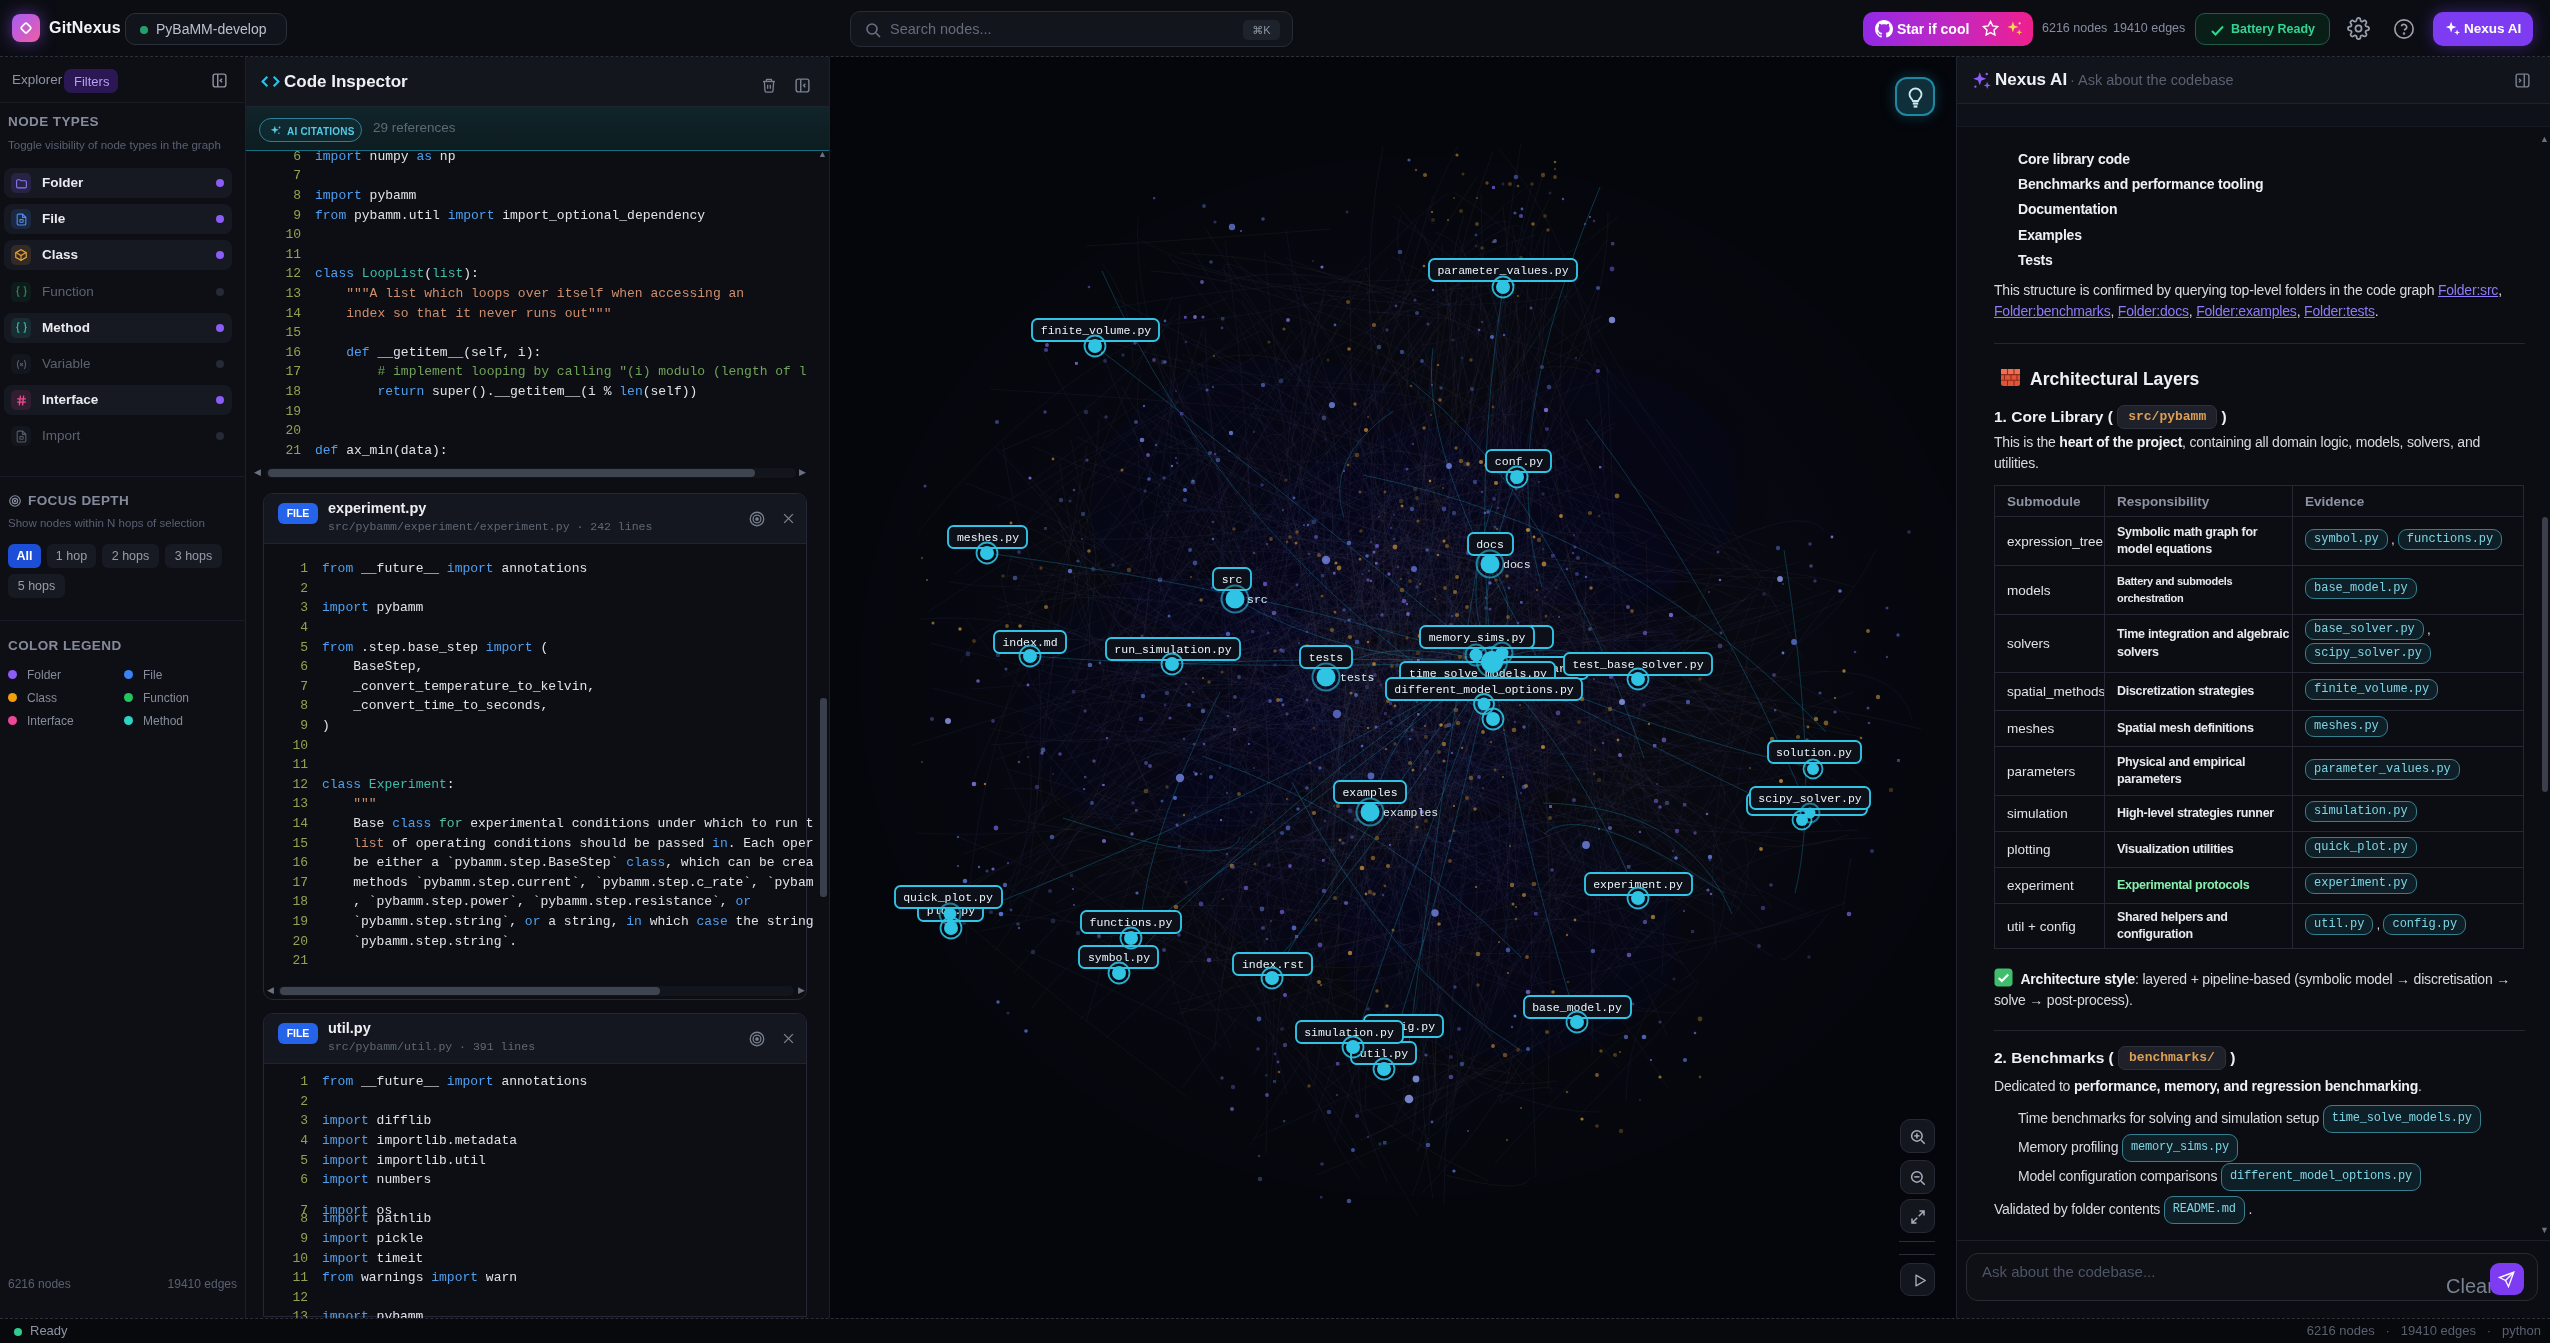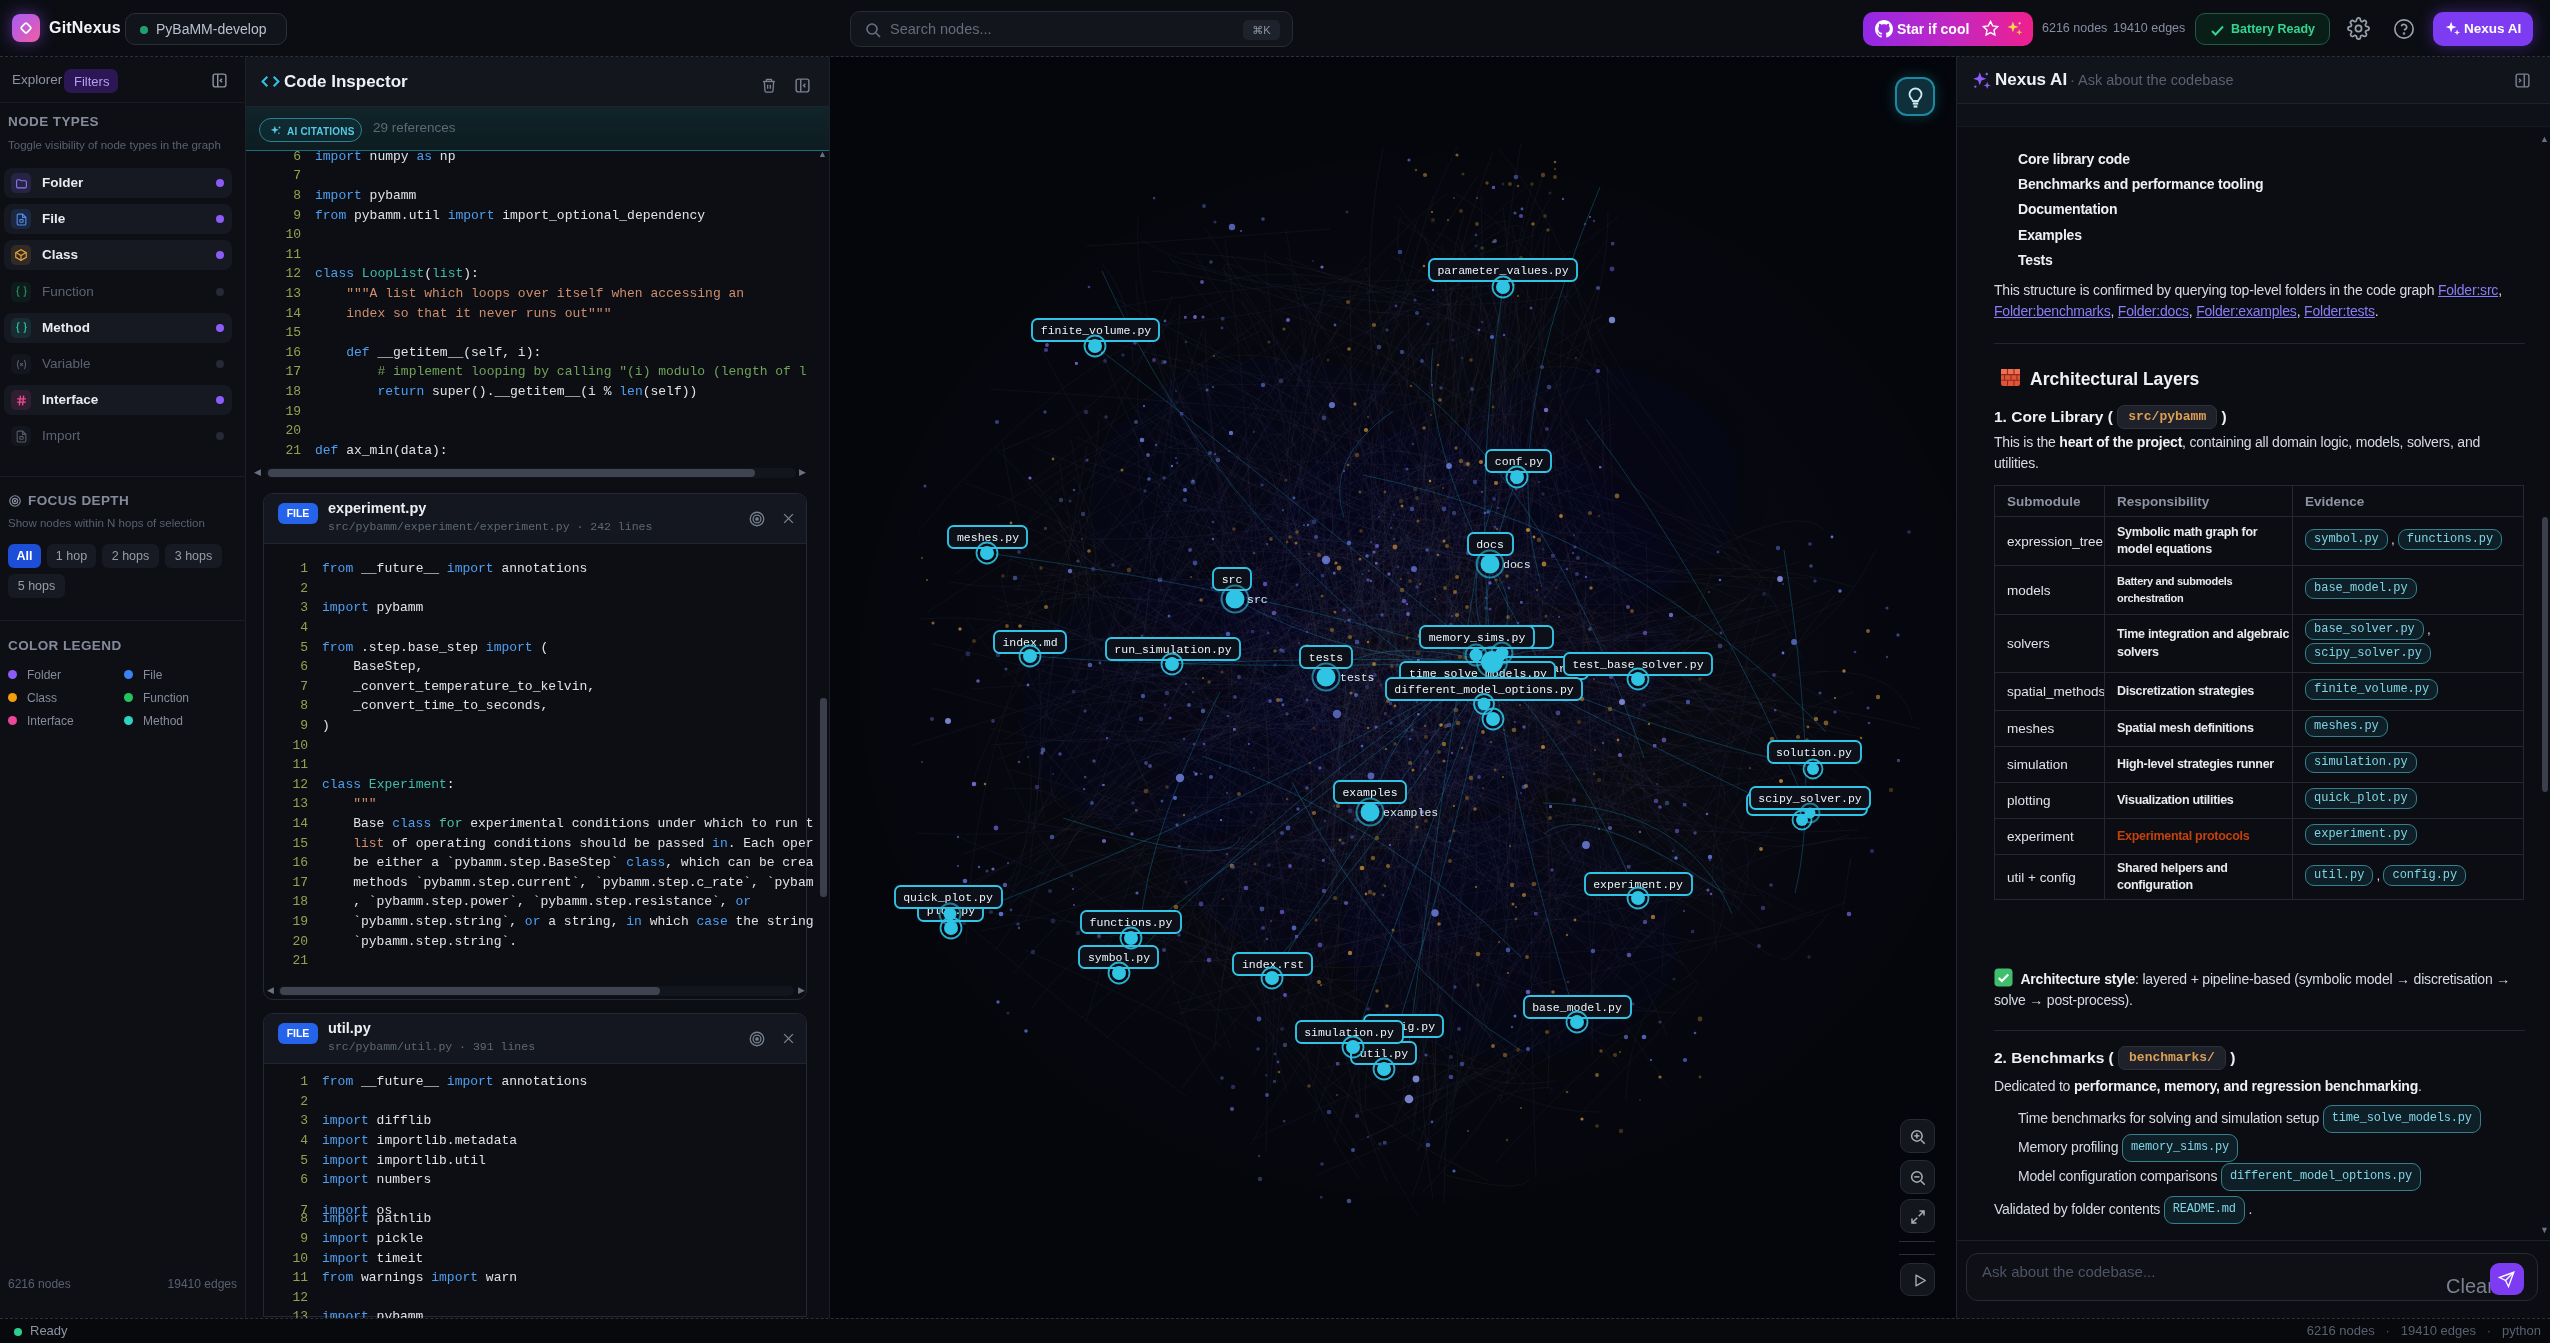--- a/index.html
+++ b/index.html
@@ -1520,33 +1520,38 @@
         <tr style="height:38px">
           <td class="nw" style="padding-left:12px;font-size:13.5px;color:#dfe2e8;border:1px solid #242834;overflow:hidden">spatial_methods</td>
           <td style="padding-left:12px;font-size:12.5px;color:#e6e9ee;border:1px solid #242834;line-height:17.5px;font-weight:bold;overflow:hidden;letter-spacing:-0.3px"><span class="nw">Discretization strategies</span></td>
           <td style="padding-left:12px;font-size:12px;border:1px solid #242834;overflow:hidden"><span class="chip">finite_volume.py</span></td>
         </tr>
         <tr style="height:36px">
           <td class="nw" style="padding-left:12px;font-size:13.5px;color:#dfe2e8;border:1px solid #242834;overflow:hidden">meshes</td>
           <td style="padding-left:12px;font-size:12.5px;color:#e6e9ee;border:1px solid #242834;line-height:17.5px;font-weight:bold;overflow:hidden;letter-spacing:-0.3px"><span class="nw">Spatial mesh definitions</span></td>
           <td style="padding-left:12px;font-size:12px;border:1px solid #242834;overflow:hidden"><span class="chip">meshes.py</span></td>
         </tr>
+        <tr style="height:49px">
+          <td class="nw" style="padding-left:12px;font-size:13.5px;color:#dfe2e8;border:1px solid #242834;overflow:hidden">parameters</td>
+          <td style="padding-left:12px;font-size:12.5px;color:#e6e9ee;border:1px solid #242834;line-height:17.5px;font-weight:bold;overflow:hidden;letter-spacing:-0.3px"><span class="nw">Physical and empirical</span><br><span class="nw">parameters</span></td>
+          <td style="padding-left:12px;font-size:12px;border:1px solid #242834;overflow:hidden"><span class="chip">parameter_values.py</span></td>
+        </tr>
         <tr style="height:36px">
           <td class="nw" style="padding-left:12px;font-size:13.5px;color:#dfe2e8;border:1px solid #242834;overflow:hidden">simulation</td>
           <td style="padding-left:12px;font-size:12.5px;color:#e6e9ee;border:1px solid #242834;line-height:17.5px;font-weight:bold;overflow:hidden;letter-spacing:-0.3px"><span class="nw">High-level strategies runner</span></td>
           <td style="padding-left:12px;font-size:12px;border:1px solid #242834;overflow:hidden"><span class="chip">simulation.py</span></td>
         </tr>
         <tr style="height:36px">
           <td class="nw" style="padding-left:12px;font-size:13.5px;color:#dfe2e8;border:1px solid #242834;overflow:hidden">plotting</td>
           <td style="padding-left:12px;font-size:12.5px;color:#e6e9ee;border:1px solid #242834;line-height:17.5px;font-weight:bold;overflow:hidden;letter-spacing:-0.3px"><span class="nw">Visualization utilities</span></td>
           <td style="padding-left:12px;font-size:12px;border:1px solid #242834;overflow:hidden"><span class="chip">quick_plot.py</span></td>
         </tr>
         <tr style="height:36px">
           <td class="nw" style="padding-left:12px;font-size:13.5px;color:#dfe2e8;border:1px solid #242834;overflow:hidden">experiment</td>
-          <td style="padding-left:12px;font-size:12.5px;color:#c2410c;border:1px solid #242834;line-height:17.5px;font-weight:bold;overflow:hidden;letter-spacing:-0.3px"><span class="nw">Experimental protocols</span></td>
+          <td style="padding-left:12px;font-size:12.5px;color:#86efac;border:1px solid #242834;line-height:17.5px;font-weight:bold;overflow:hidden;letter-spacing:-0.3px"><span class="nw">Experimental protocols</span></td>
           <td style="padding-left:12px;font-size:12px;border:1px solid #242834;overflow:hidden"><span class="chip">experiment.py</span></td>
         </tr>
         <tr style="height:45px">
           <td class="nw" style="padding-left:12px;font-size:13.5px;color:#dfe2e8;border:1px solid #242834;overflow:hidden">util + config</td>
           <td style="padding-left:12px;font-size:12.5px;color:#e6e9ee;border:1px solid #242834;line-height:17.5px;font-weight:bold;overflow:hidden;letter-spacing:-0.3px"><span class="nw">Shared helpers and</span><br><span class="nw">configuration</span></td>
           <td style="padding-left:12px;font-size:12px;border:1px solid #242834;overflow:hidden"><span class="chip">util.py</span> , <span class="chip">config.py</span></td>
         </tr>
       </tbody>
     </table>
     <div class="aitext abs nw" style="left:37px;top:908px"><svg style="position:relative;top:3px" width="19" height="19" viewBox="0 0 20 20">

